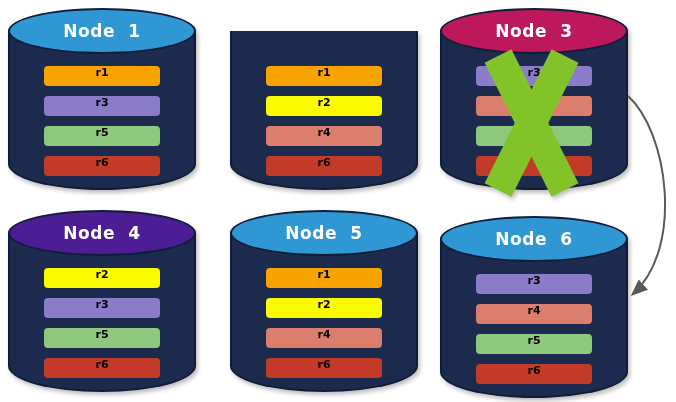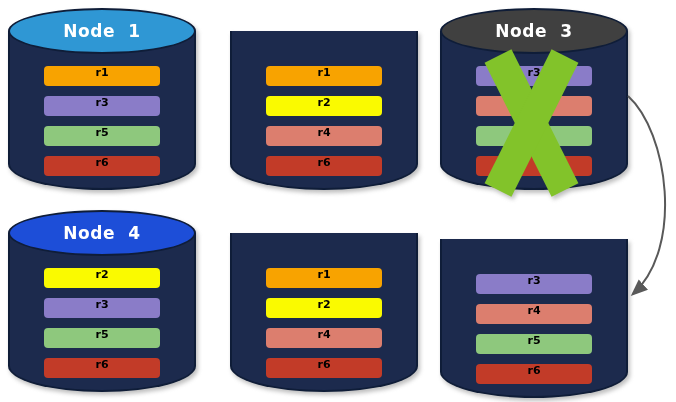--- a/index.html
+++ b/index.html
@@ -73,59 +73,65 @@
   </div>
 
   <div class="node" style="left:440px;top:8px">
     <div class="cyl-body" style="background: rgb(28, 42, 77); border-color: rgb(15, 29, 56);"></div>
     <div class="bars">
       <div class="bar" style="background: rgb(138, 124, 200);"><span>r3</span></div>
       <div class="bar" style="background: rgb(220, 126, 110);"><span></span></div>
       <div class="bar" style="background: rgb(142, 200, 125);"><span></span></div>
       <div class="bar" style="background: rgb(194, 59, 40);"><span></span></div>
     </div>
-    <div class="cyl-top" style="background: #404040; border-color: rgb(15, 29, 56);">
+    <div class="cyl-top" style="background: #be185d; border-color: rgb(15, 29, 56);">
       <span class="node-title">Node 3</span>
     </div>
     <svg class="x-mark" viewBox="0 0 108 140" style="stroke: rgb(130, 195, 42);">
       <line x1="21" y1="3" x2="88" y2="137" stroke-width="30"></line>
       <line x1="88" y1="3" x2="21" y2="137" stroke-width="30"></line>
     </svg>
   </div>
 
   <div class="node" style="left:8px;top:210px">
     <div class="cyl-body" style="background: rgb(28, 42, 77); border-color: rgb(15, 29, 56);"></div>
     <div class="bars">
       <div class="bar" style="background: rgb(250, 250, 0);"><span>r2</span></div>
       <div class="bar" style="background: rgb(138, 124, 200);"><span>r3</span></div>
       <div class="bar" style="background: rgb(142, 200, 125);"><span>r5</span></div>
       <div class="bar" style="background: rgb(194, 59, 40);"><span>r6</span></div>
     </div>
-    <div class="cyl-top" style="background: #1d4ed8; border-color: rgb(15, 29, 56);">
+    <div class="cyl-top" style="background: #4c1d95; border-color: rgb(15, 29, 56);">
       <span class="node-title">Node 4</span>
     </div>
   </div>
 
   <div class="node" style="left:230px;top:210px">
     <div class="cyl-body" style="background: rgb(28, 42, 77); border-color: rgb(15, 29, 56);"></div>
     <div class="bars">
       <div class="bar" style="background: rgb(248, 163, 0);"><span>r1</span></div>
       <div class="bar" style="background: rgb(250, 250, 0);"><span>r2</span></div>
       <div class="bar" style="background: rgb(220, 126, 110);"><span>r4</span></div>
       <div class="bar" style="background: rgb(194, 59, 40);"><span>r6</span></div>
     </div>
+    <div class="cyl-top" style="background: rgb(47, 151, 212); border-color: rgb(15, 29, 56);">
+      <span class="node-title">Node 5</span>
+    </div>
   </div>
 
   <div class="node" style="left:440px;top:216px">
     <div class="cyl-body" style="background: rgb(28, 42, 77); border-color: rgb(15, 29, 56);"></div>
     <div class="bars">
       <div class="bar" style="background: rgb(138, 124, 200);"><span>r3</span></div>
       <div class="bar" style="background: rgb(220, 126, 110);"><span>r4</span></div>
       <div class="bar" style="background: rgb(142, 200, 125);"><span>r5</span></div>
       <div class="bar" style="background: rgb(194, 59, 40);"><span>r6</span></div>
+    </div>
+    <div class="cyl-top" style="background: rgb(47, 151, 212); border-color: rgb(15, 29, 56);">
+      <span class="node-title">Node 6</span>
     </div>
   </div>
 
   <svg class="arrow-layer" width="676" height="402">
     <defs>
       <marker id="ah" markerWidth="9" markerHeight="8" refX="7" refY="3.5" orient="auto">
         <path d="M0,0 L8.5,3.5 L0,7 Z" style="fill: rgb(89, 89, 89);"></path>
       </marker>
     </defs>
     <path d="M 628 96 C 668 132, 684 248, 633 294" fill="none" stroke-width="2" marker-end="url(#ah)" style="stroke: rgb(89, 89, 89);"></path>

